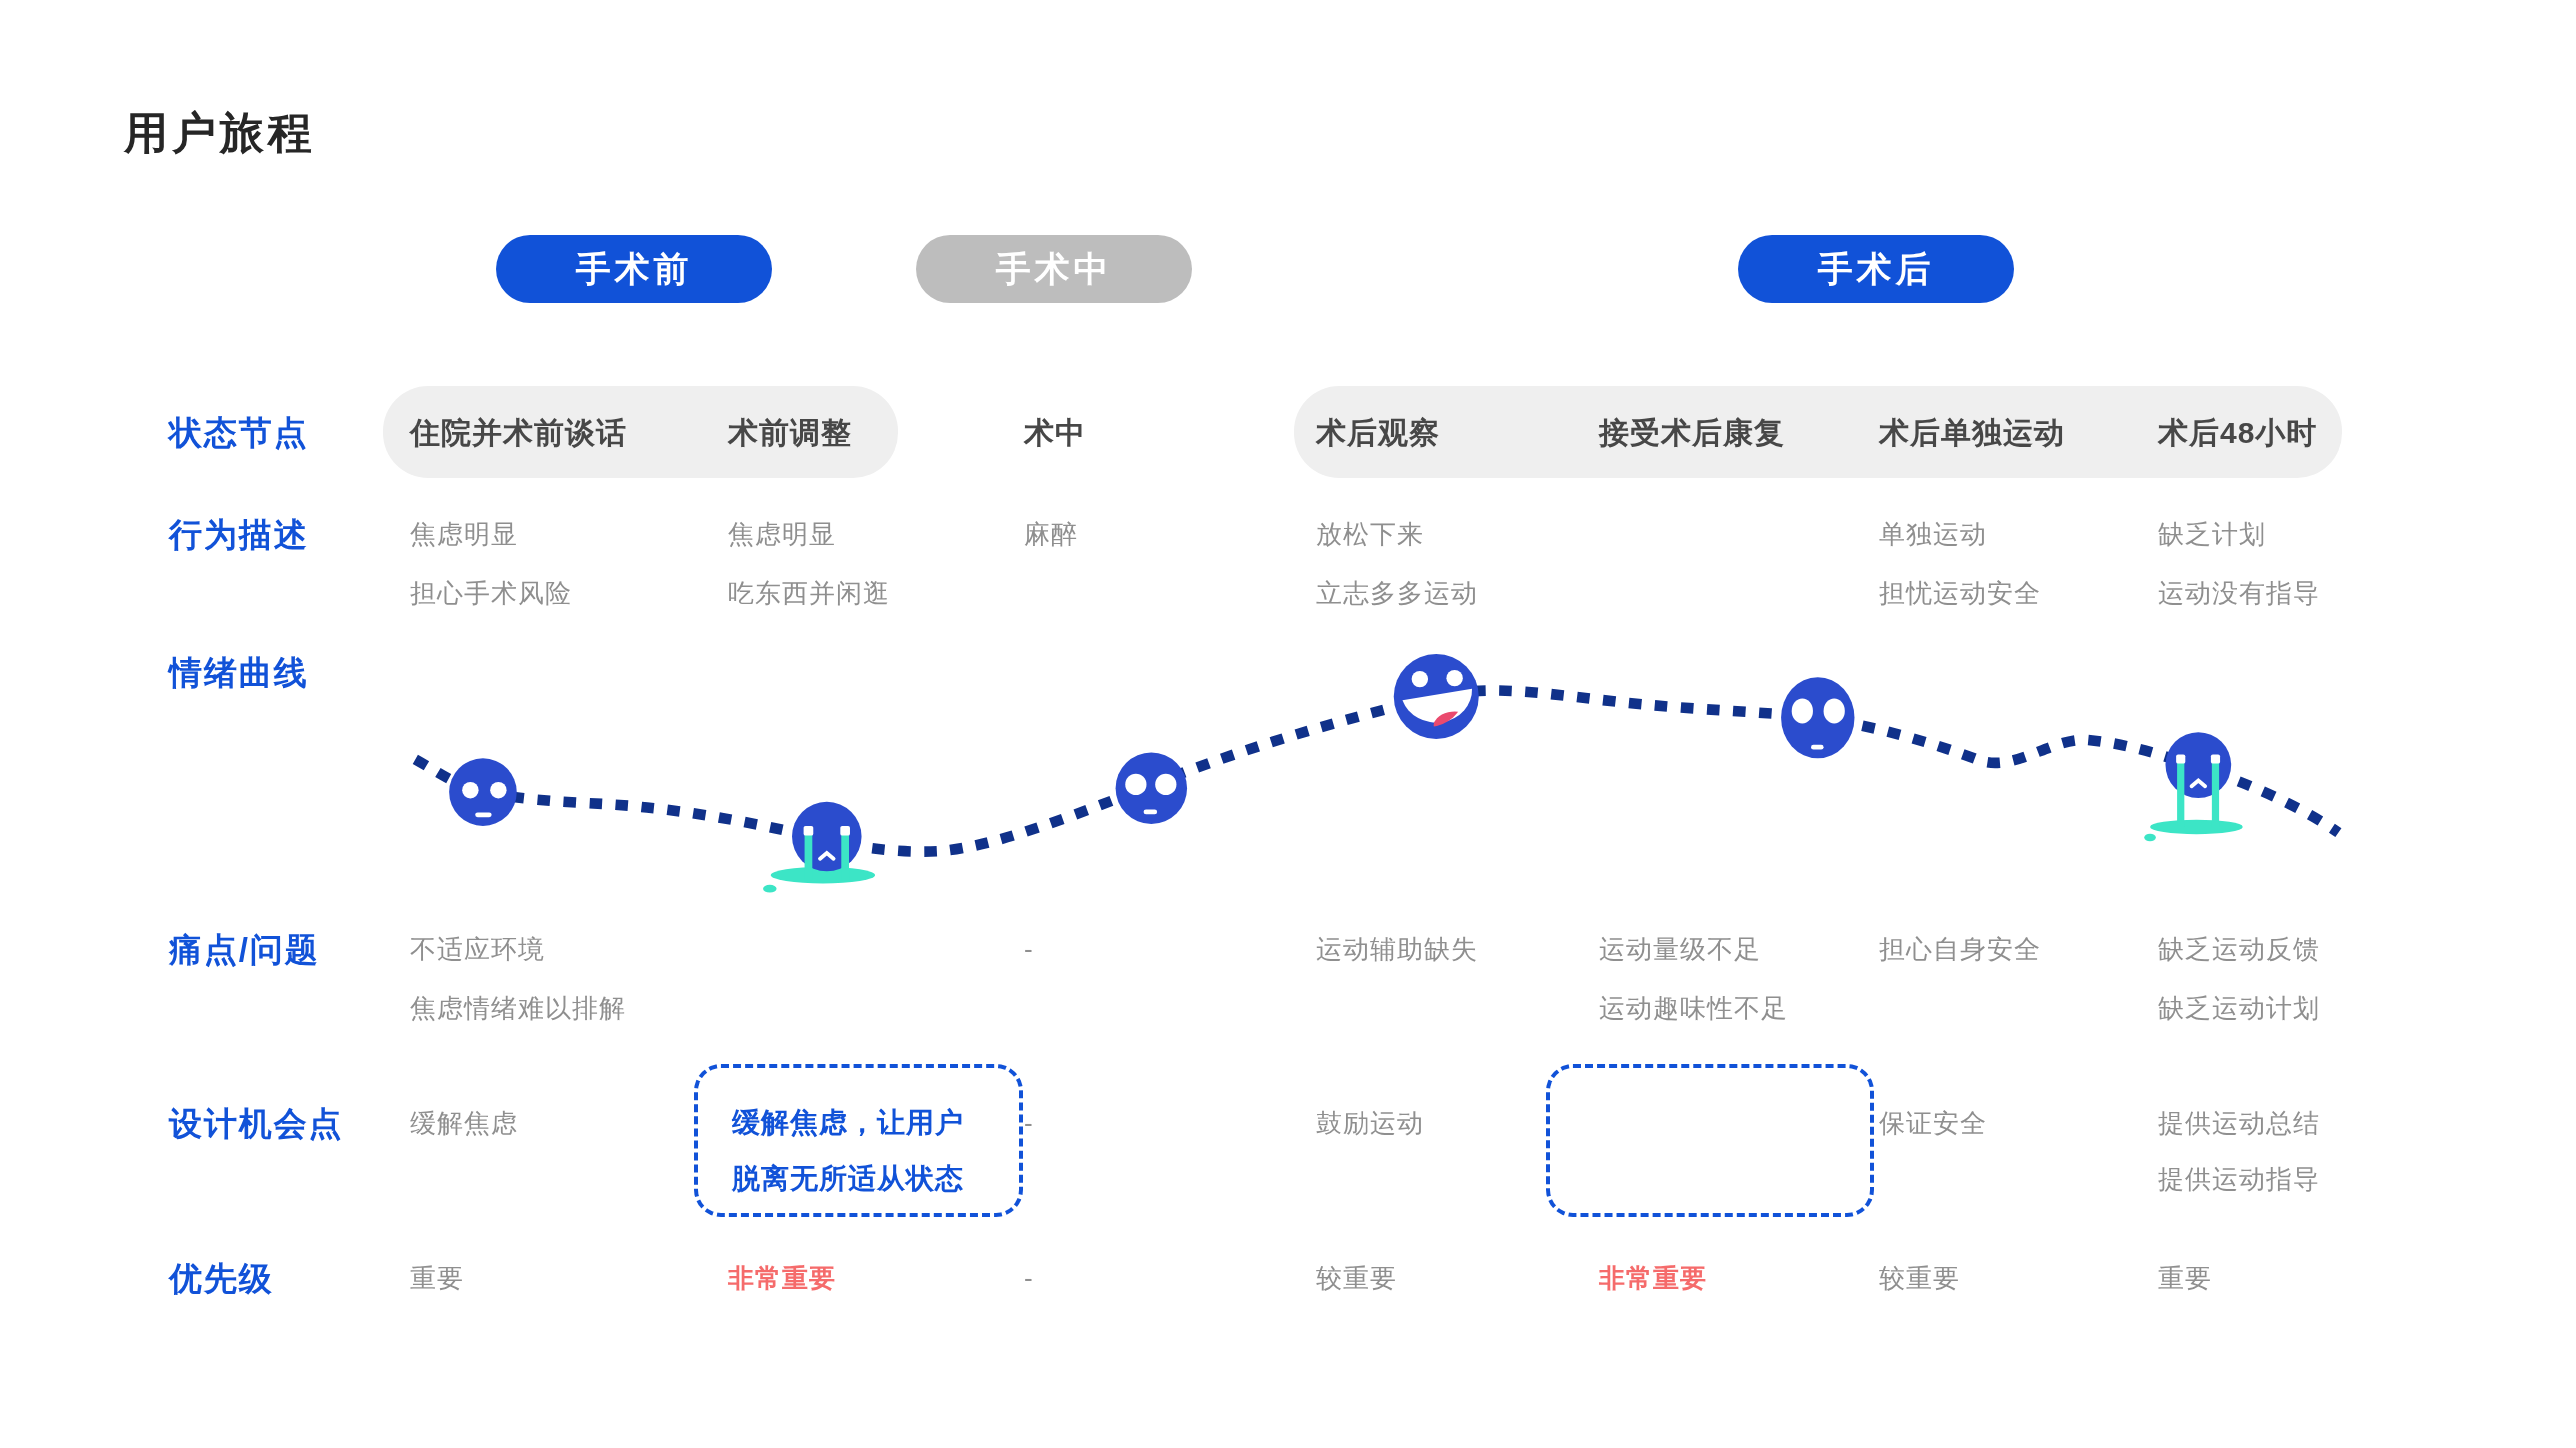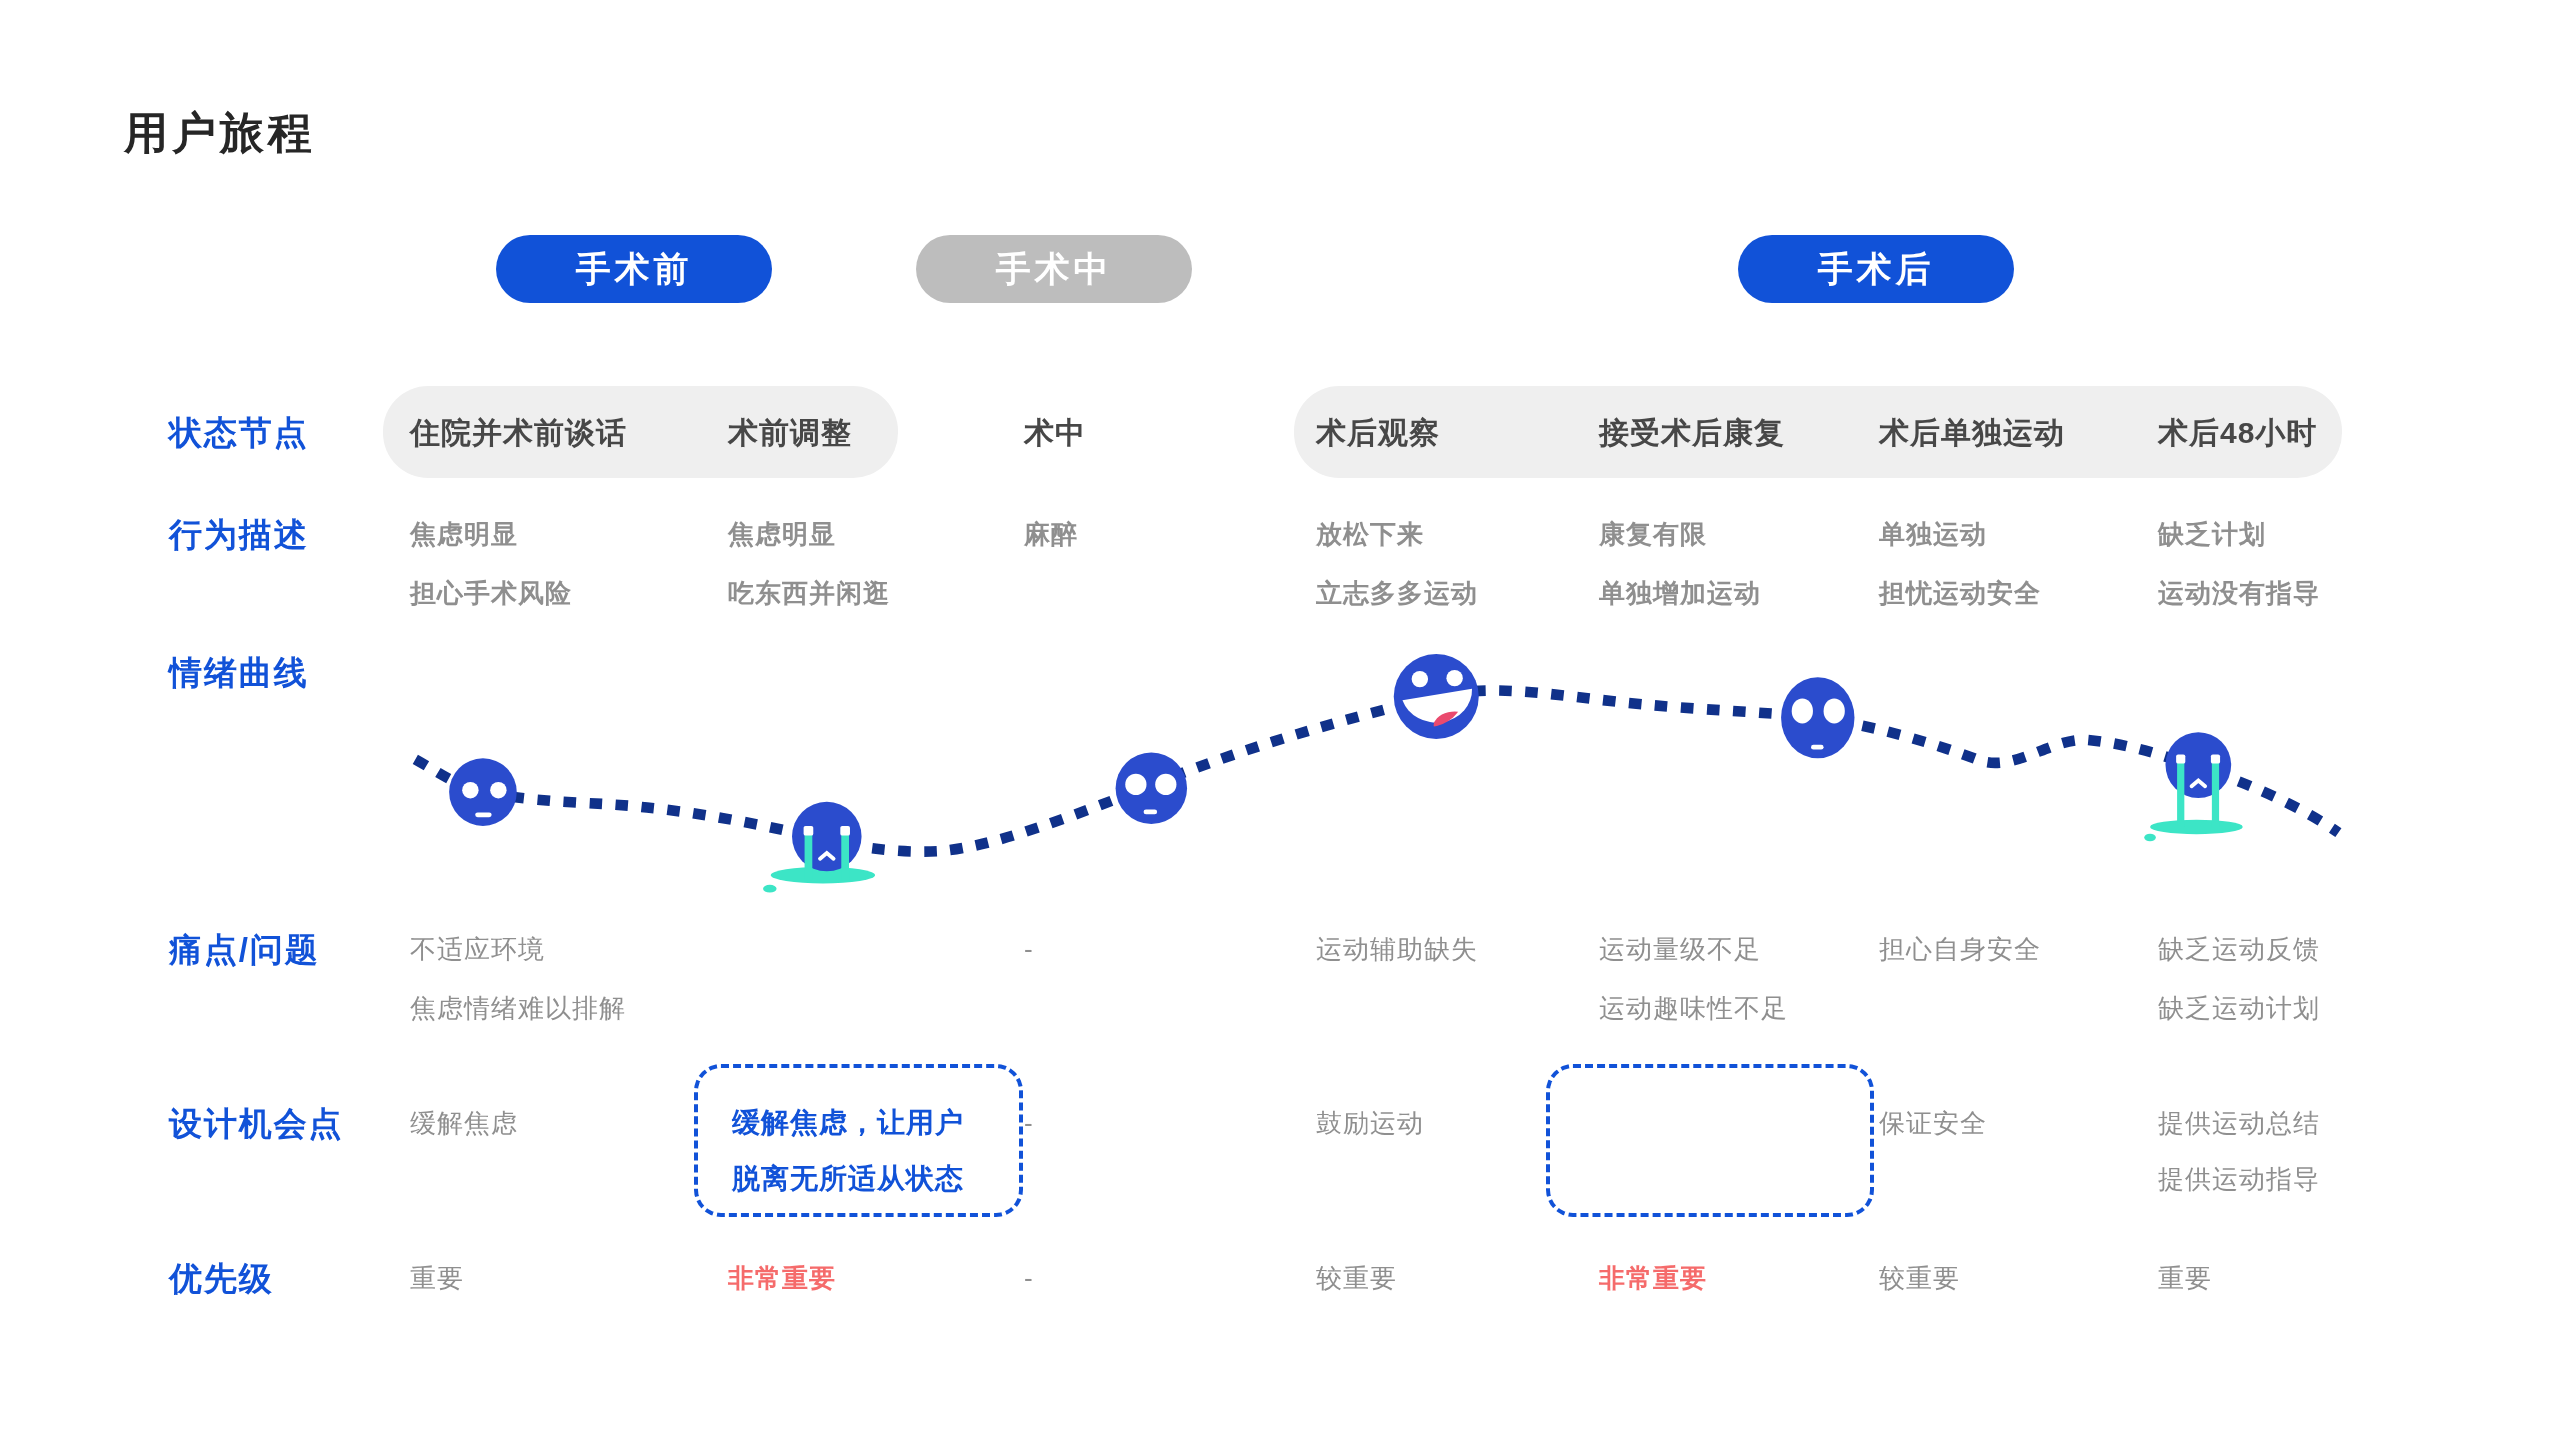--- a/index.html
+++ b/index.html
@@ -25,21 +25,21 @@
         font-size:35px;font-weight:bold;letter-spacing:3.9px;white-space:nowrap;}
   .pill-blue{background:var(--blue);}
   .pill-gray{background:var(--pill-gray);}
   .band{position:absolute;top:386px;height:92px;background:var(--band);border-radius:45px;}
   .row-label{position:absolute;left:169px;font-size:33px;font-weight:bold;color:var(--blue);
              line-height:45px;white-space:nowrap;letter-spacing:1.9px;}
   .cell{position:absolute;font-size:26px;color:var(--gray-text);white-space:nowrap;letter-spacing:1px;}
   .c0{left:410px}.c1{left:728px}.c2{left:1024px}.c3{left:1316px}
   .c4{left:1599px}.c5{left:1879px}.c6{left:2158px}
   .r-status{top:410px;line-height:45px;font-size:30px;font-weight:bold;color:var(--header-dark);}
-  .r-behavior{top:505px;line-height:59px;font-weight:bold;}
+  .r-behavior{top:505px;line-height:59px;}
   .r-pain{top:920px;line-height:59px;}
   .r-opp{top:1101px;line-height:45px;}
   .r-opp2{top:1095px;line-height:56px;}
   .r-priority{top:1256px;line-height:45px;}
   .opp-box{position:absolute;top:1064px;height:153px;border:4.8px dashed var(--blue);
            border-radius:27px;box-sizing:border-box;}
   .box-text{color:var(--blue);font-weight:bold;font-size:28px;}
   .hot{color:var(--red);font-weight:bold;}
   .curve-svg{position:absolute;left:0;top:0;}
 </style>
@@ -80,24 +80,20 @@
     <div>焦虑明显</div>
     <div>吃东西并闲逛</div>
   </div>
   <div class="cell c2 r-behavior">
     <div>麻醉</div>
   </div>
   <div class="cell c3 r-behavior">
     <div>放松下来</div>
     <div>立志多多运动</div>
   </div>
-  <div class="cell c4 r-behavior">
-    <div>康复有限</div>
-    <div>单独增加运动</div>
-  </div>
   <div class="cell c5 r-behavior">
     <div>单独运动</div>
     <div>担忧运动安全</div>
   </div>
   <div class="cell c6 r-behavior">
     <div>缺乏计划</div>
     <div>运动没有指导</div>
   </div>
 
   <svg class="curve-svg" width="2576" height="1449" viewBox="0 0 2667 1500">

